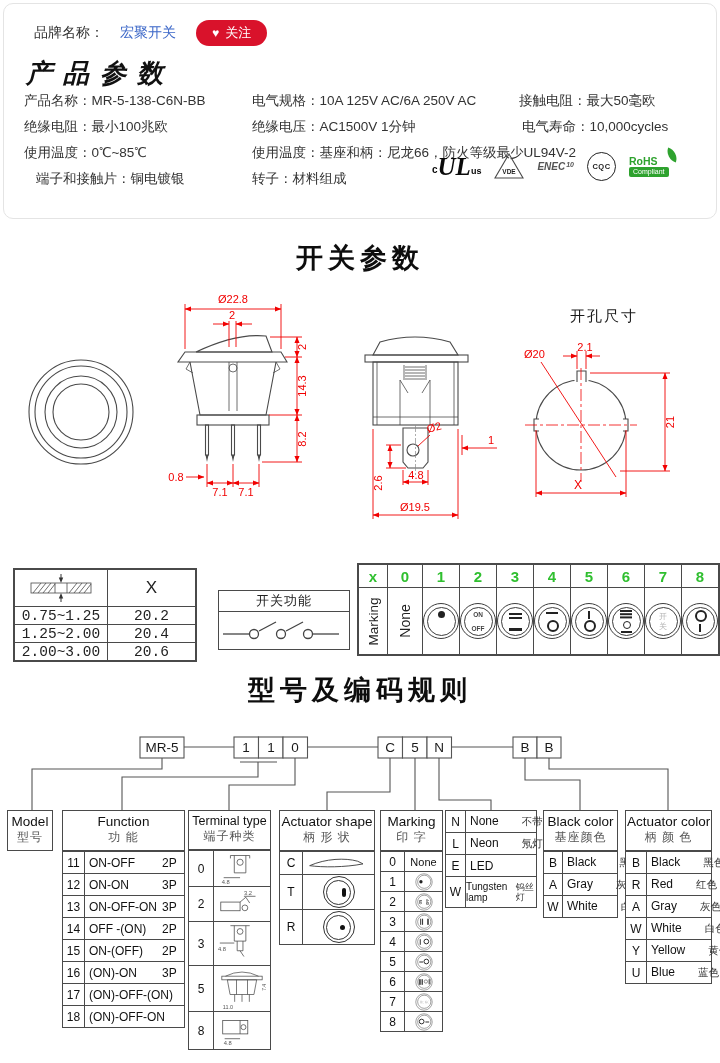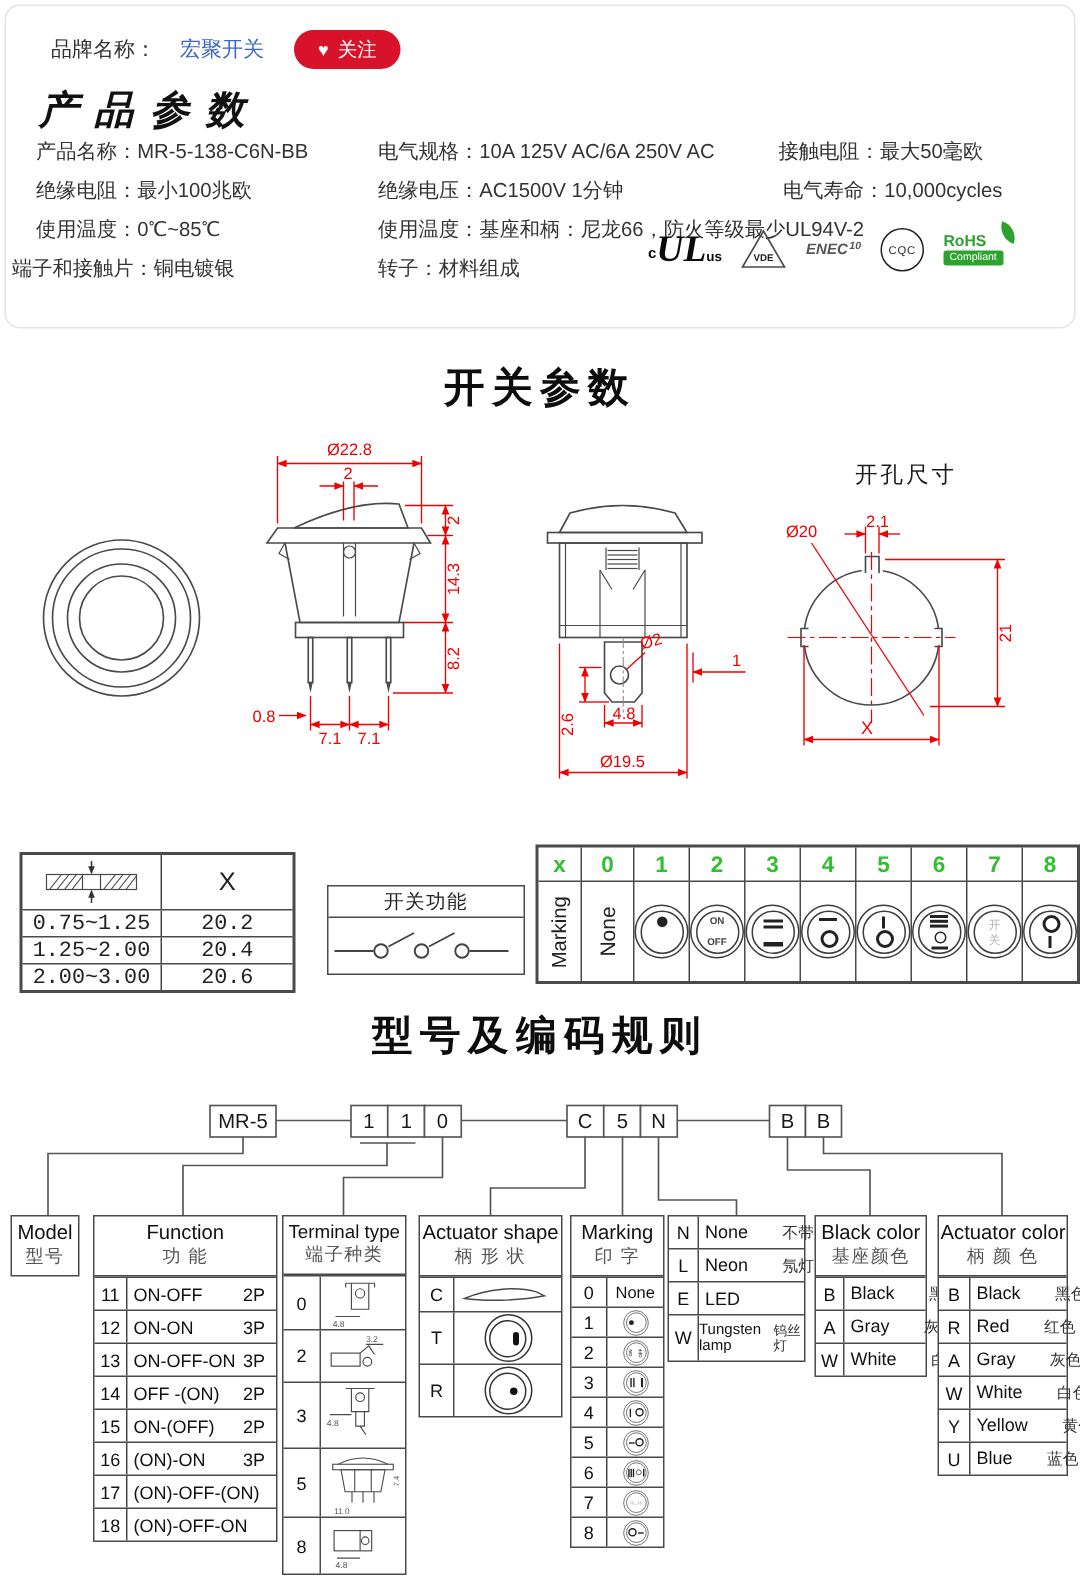--- a/index.html
+++ b/index.html
@@ -19,21 +19,21 @@
              font-family:"Liberation Serif",serif;font-style:italic;font-weight:bold;
              font-size:26px;color:#111;letter-spacing:11px;}
   .spec{position:absolute;font-size:13.5px;color:#333;white-space:nowrap;}
   .certs{position:absolute;left:428px;top:148px;display:flex;align-items:center;gap:13px;}
   .lg-ul{display:flex;align-items:flex-end;color:#0a0a0a;}
   .ul-c{font-size:10px;font-weight:bold;margin-bottom:2px;}
   .ul-main{font-family:"Liberation Serif",serif;font-style:italic;font-weight:bold;font-size:25px;line-height:.85;}
   .ul-us{font-size:9px;font-weight:bold;margin-bottom:1px;}
   .lg-cqc{width:27px;height:27px;border:1.6px solid #222;border-radius:50%;
           display:flex;align-items:center;justify-content:center;
-          font-size:7.5px;font-weight:normal;color:#222;letter-spacing:.5px;}
+          font-size:7.5px;font-weight:bold;color:#222;letter-spacing:.5px;}
   .lg-enec{font-style:italic;font-weight:bold;color:#555;font-size:10px;display:flex;align-items:flex-start;gap:1px;}
   .enec-num{font-size:7px;}
   .lg-rohs{position:relative;display:flex;flex-direction:column;align-items:flex-start;gap:1px;}
   .rohs-top{color:#2ea22e;font-weight:bold;font-size:10.5px;line-height:1;}
   .rohs-pill{background:#2ea22e;color:#fff;font-size:7px;padding:1px 4px;border-radius:2px;line-height:1.2;}
   .rohs-leaf{position:absolute;right:-9px;top:-7px;width:12px;height:12px;background:#2ea22e;
              border-radius:0 100% 0 100%;transform:rotate(18deg);}
 
   .big-title{position:absolute;left:0;width:720px;text-align:center;
              font-size:27px;font-weight:bold;color:#0d0d0d;letter-spacing:5px;}
@@ -129,21 +129,21 @@
   <div class="cal-title">产品参数</div>
 
   <div class="spec" style="left:20px;top:88px"><span>产品名称：</span><span>MR-5-138-C6N-BB</span></div>
   <div class="spec" style="left:248px;top:88px"><span>电气规格：</span><span>10A 125V AC/6A 250V AC</span></div>
   <div class="spec" style="left:515px;top:88px"><span>接触电阻：</span><span>最大50毫欧</span></div>
   <div class="spec" style="left:20px;top:114px"><span>绝缘电阻：</span><span>最小100兆欧</span></div>
   <div class="spec" style="left:248px;top:114px"><span>绝缘电压：</span><span>AC1500V 1分钟</span></div>
   <div class="spec" style="left:518px;top:114px"><span>电气寿命：</span><span>10,000cycles</span></div>
   <div class="spec" style="left:20px;top:140px"><span>使用温度：</span><span>0℃~85℃</span></div>
   <div class="spec" style="left:248px;top:140px"><span>使用温度：</span><span>基座和柄：尼龙66，防火等级最少UL94V-2</span></div>
-  <div class="spec" style="left:4px;top:166px"><span>端子和接触片：</span><span>铜电镀银</span></div>
+  <div class="spec" style="left:32px;top:166px"><span>端子和接触片：</span><span>铜电镀银</span></div>
   <div class="spec" style="left:248px;top:166px"><span>转子：</span><span>材料组成</span></div>
 
   <div class="certs">
     <div class="lg-ul">
       <span class="ul-c">c</span>
         <span class="ul-main">UL</span>
         <span class="ul-us">us</span>
     </div>
     <svg width="30" height="27">
       <polygon points="15,1 29,25 1,25" class="ln"></polygon>

